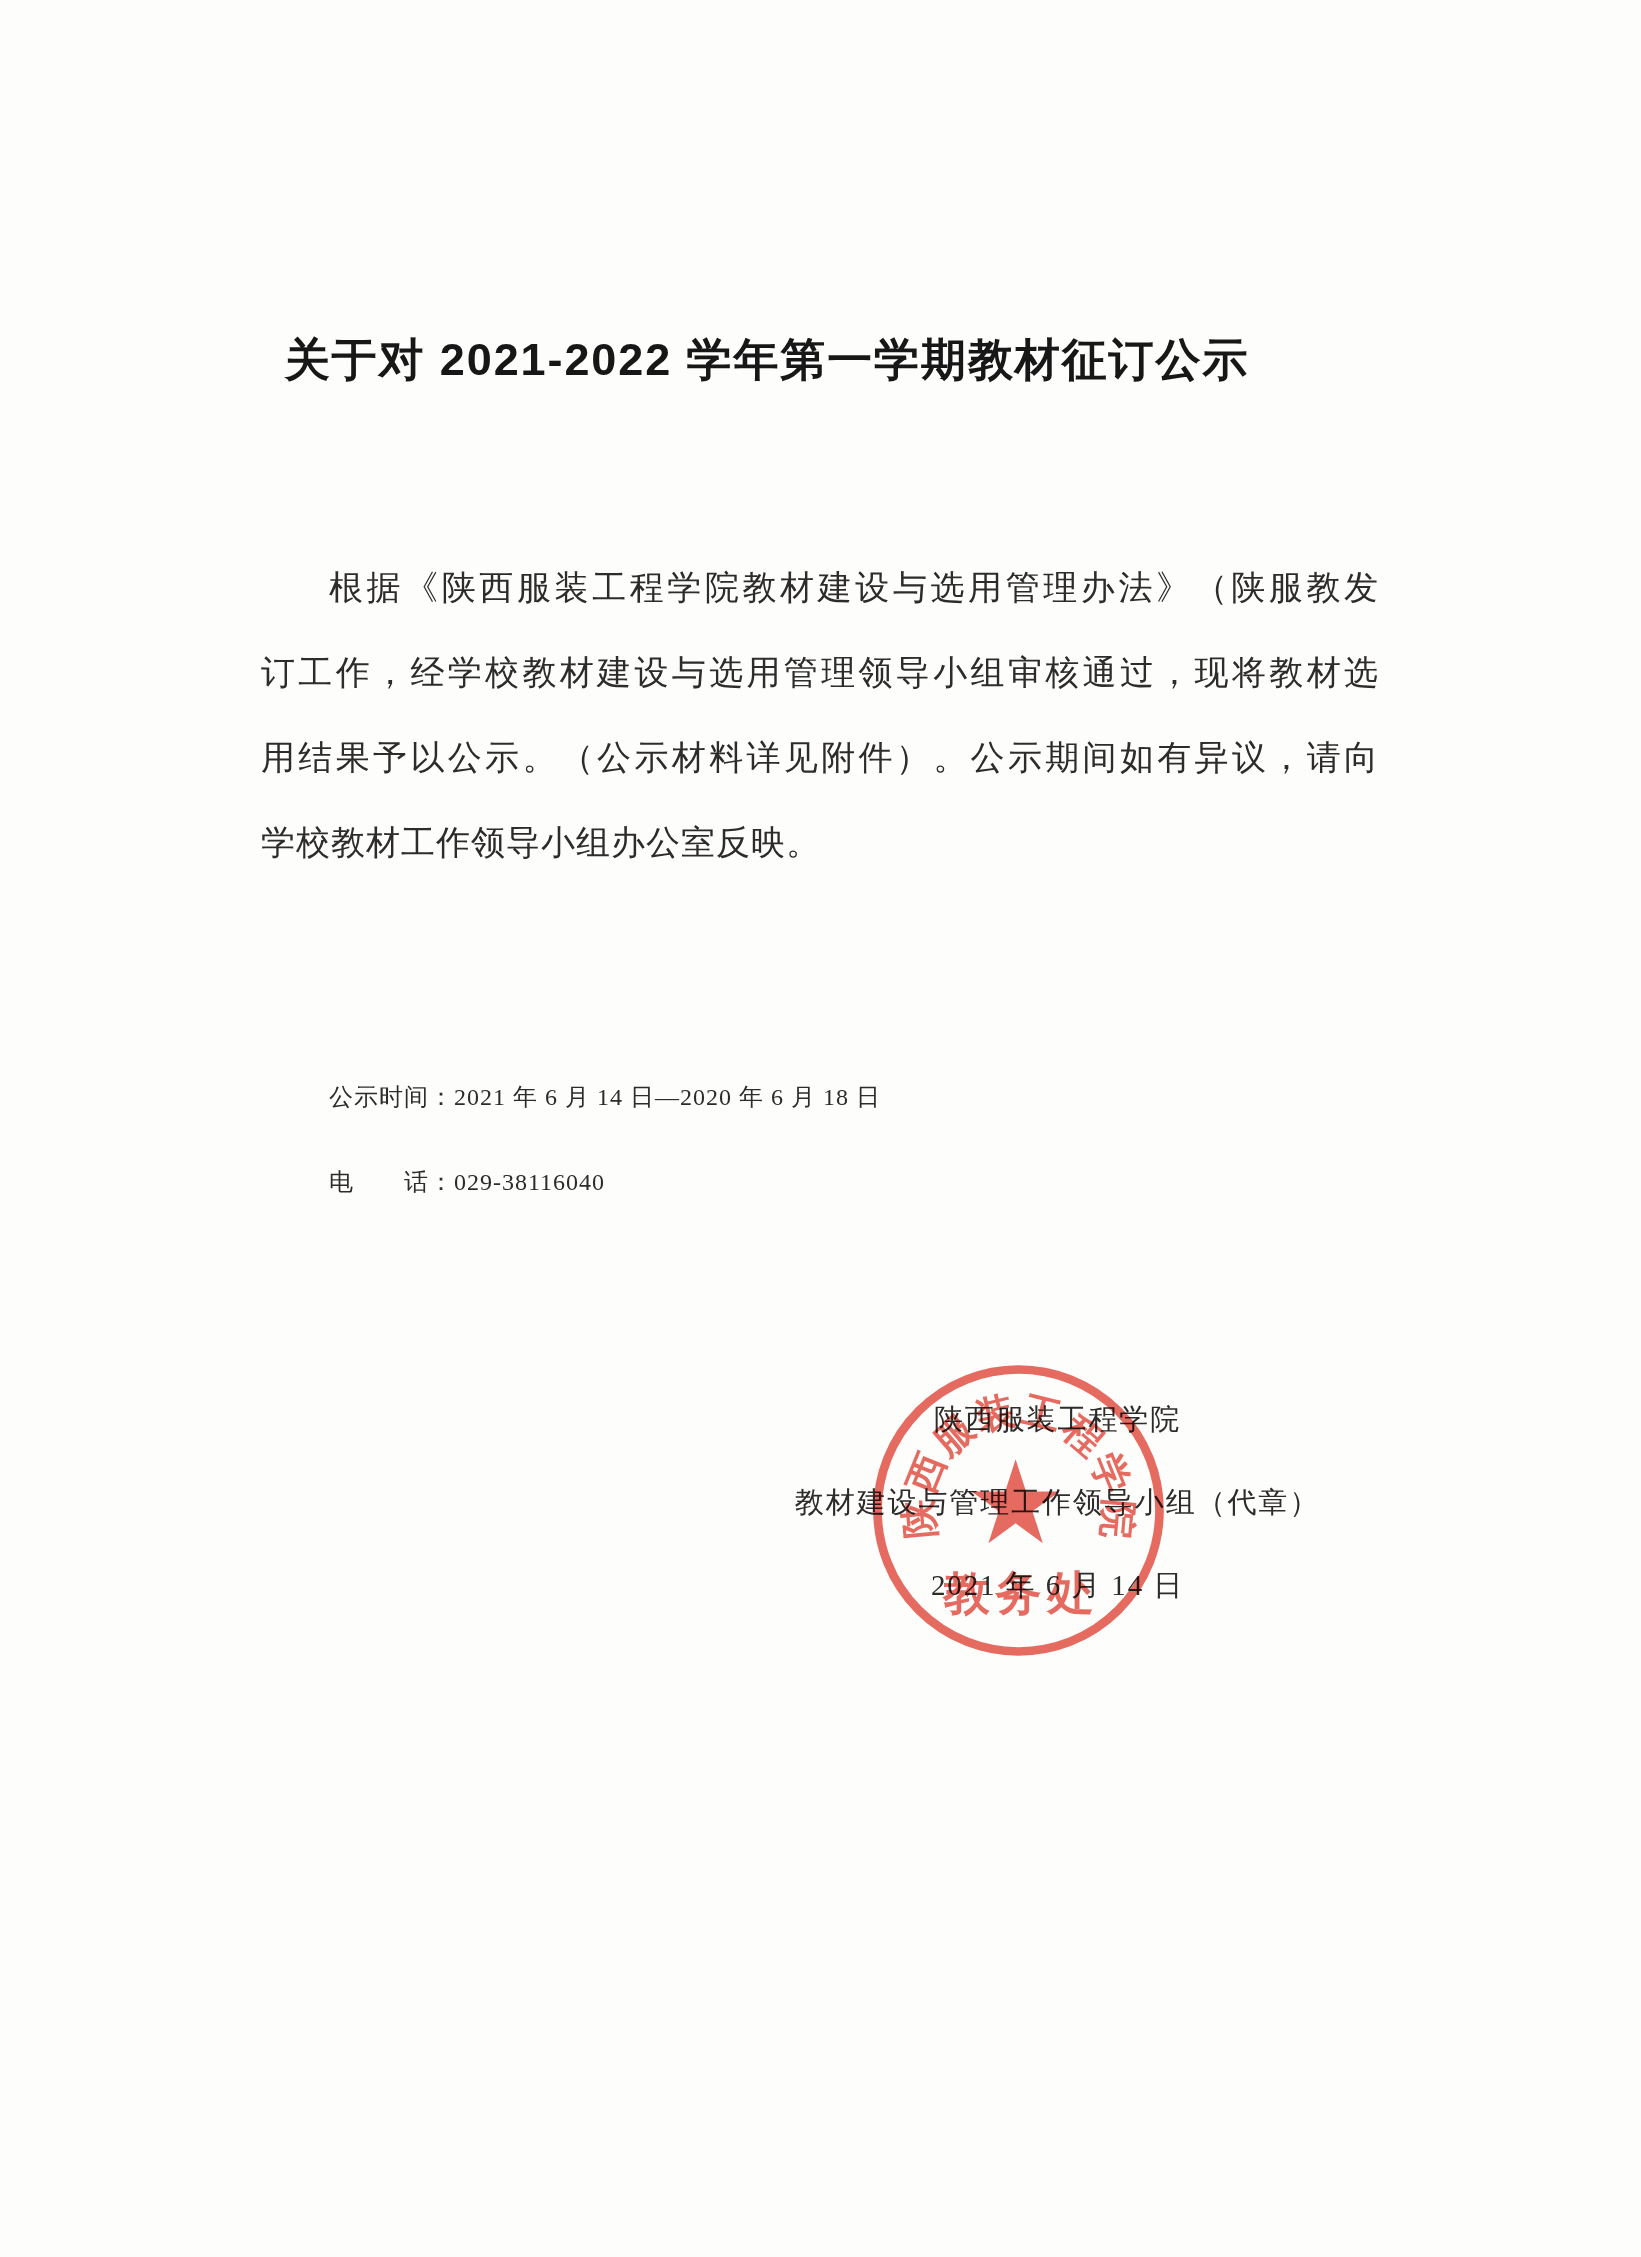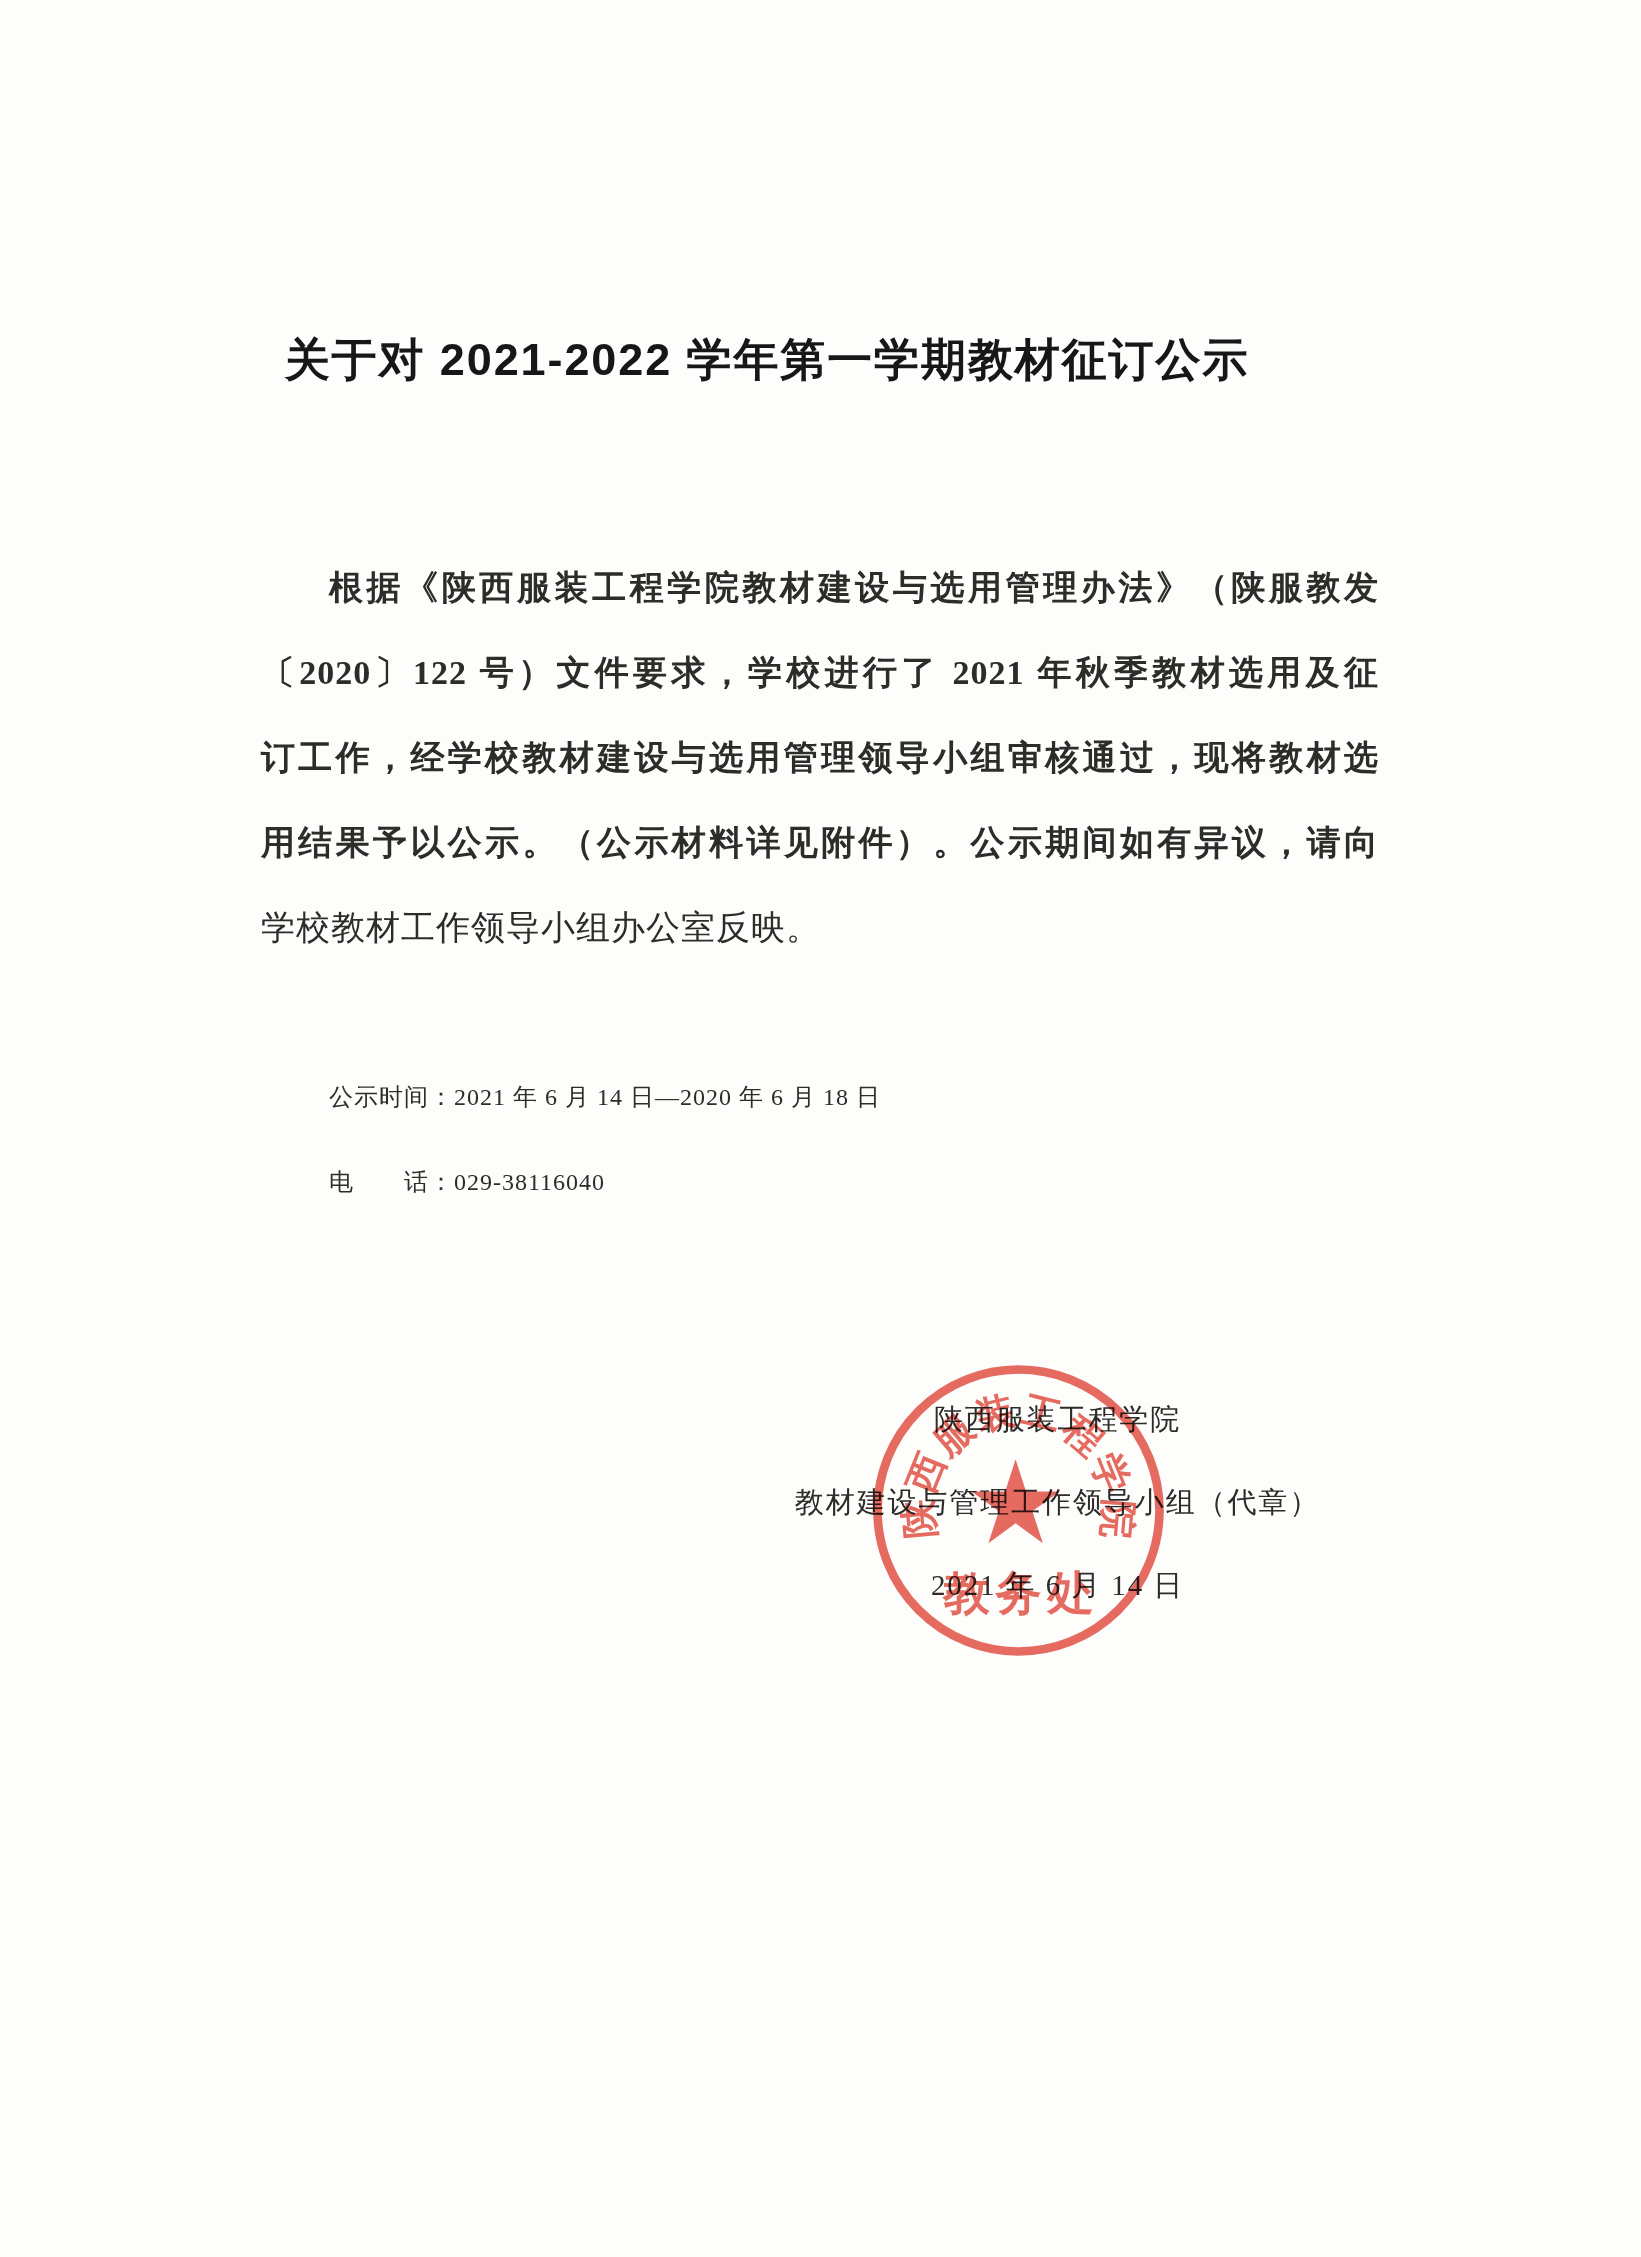--- a/index.html
+++ b/index.html
@@ -39,21 +39,20 @@
     letter-spacing: 1px;
   }
   .para-line {
     line-height: 85px;
     white-space: nowrap;
   }
   .para-line.justified {
     white-space: normal;
     text-align: justify;
     text-align-last: justify;
-    font-weight: bold;
   }
   .para-line.indent {
     padding-left: 68px;
   }
   .info-block {
     position: absolute;
     left: 261px;
     top: 1055px;
     width: 1120px;
     font-size: 24px;
@@ -103,21 +102,20 @@
 </style>
 </head>
 <body>
 
 <div class="page">
 
   <div class="doc-title">关于对 2021-2022 学年第一学期教材征订公示</div>
 
   <div class="body-paragraph">
     <div class="para-line justified indent">根据《陕西服装工程学院教材建设与选用管理办法》（陕服教发</div>
-    <div class="para-line justified">〔2020〕122 号）文件要求，学校进行了 2021 年秋季教材选用及征</div>
     <div class="para-line justified">订工作，经学校教材建设与选用管理领导小组审核通过，现将教材选</div>
     <div class="para-line justified">用结果予以公示。（公示材料详见附件）。公示期间如有异议，请向</div>
     <div class="para-line">学校教材工作领导小组办公室反映。</div>
   </div>
 
   <div class="info-block">
     <div class="info-line">公示时间：2021 年 6 月 14 日—2020 年 6 月 18 日</div>
     <div class="info-line">电　　话：029-38116040</div>
   </div>
 

